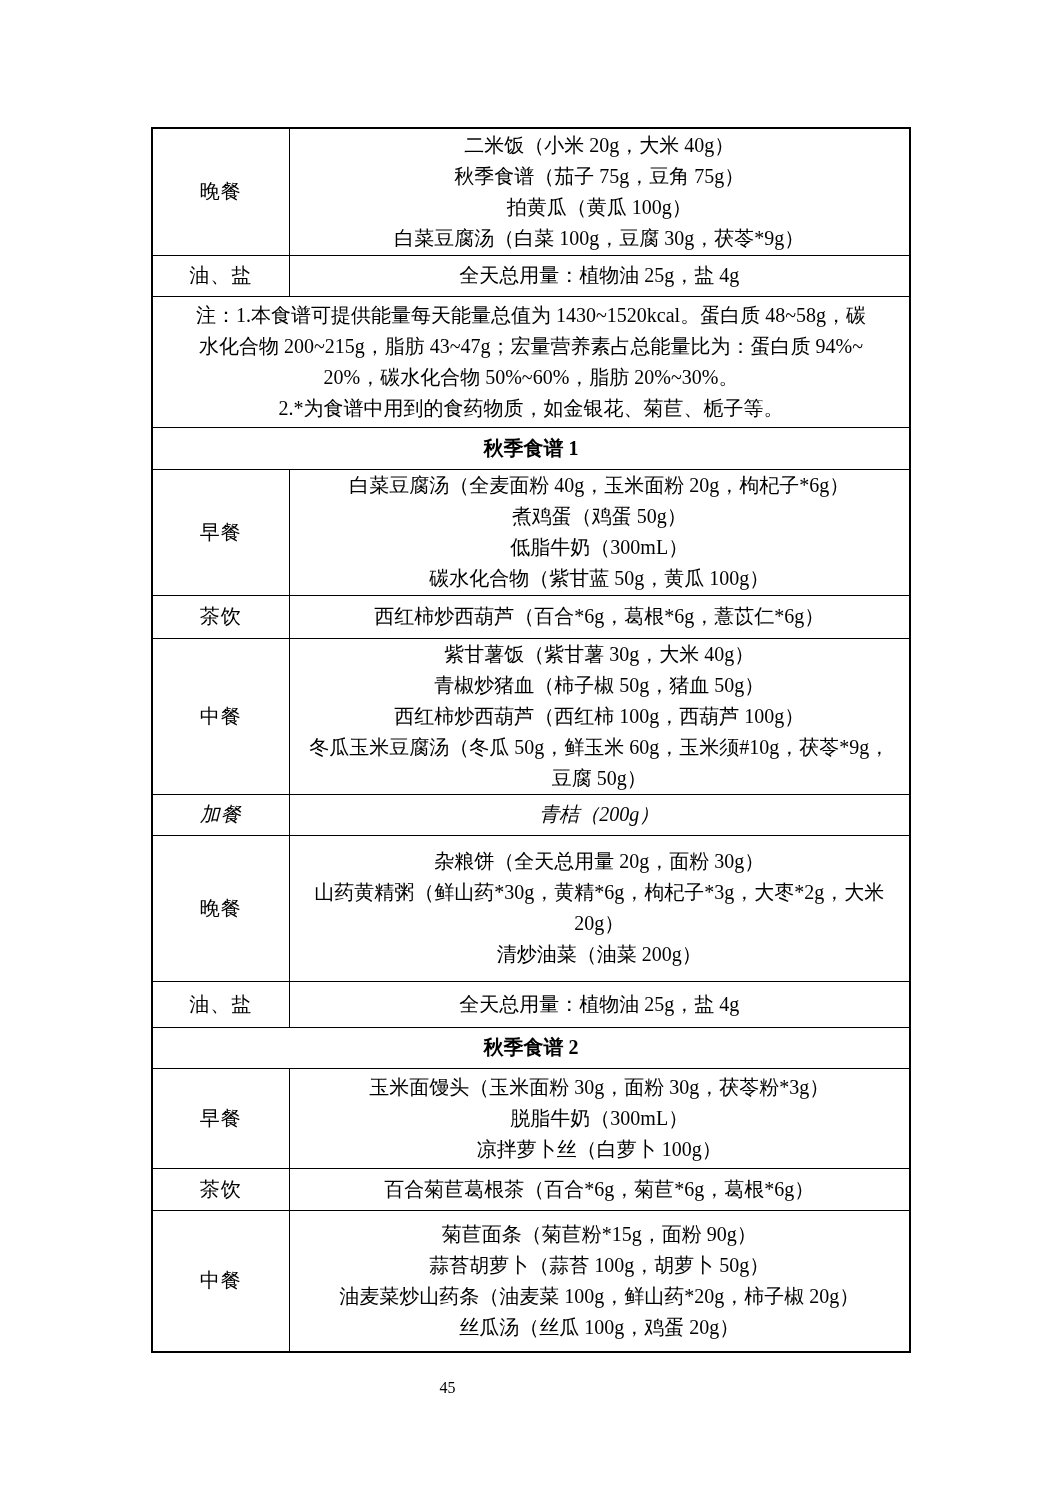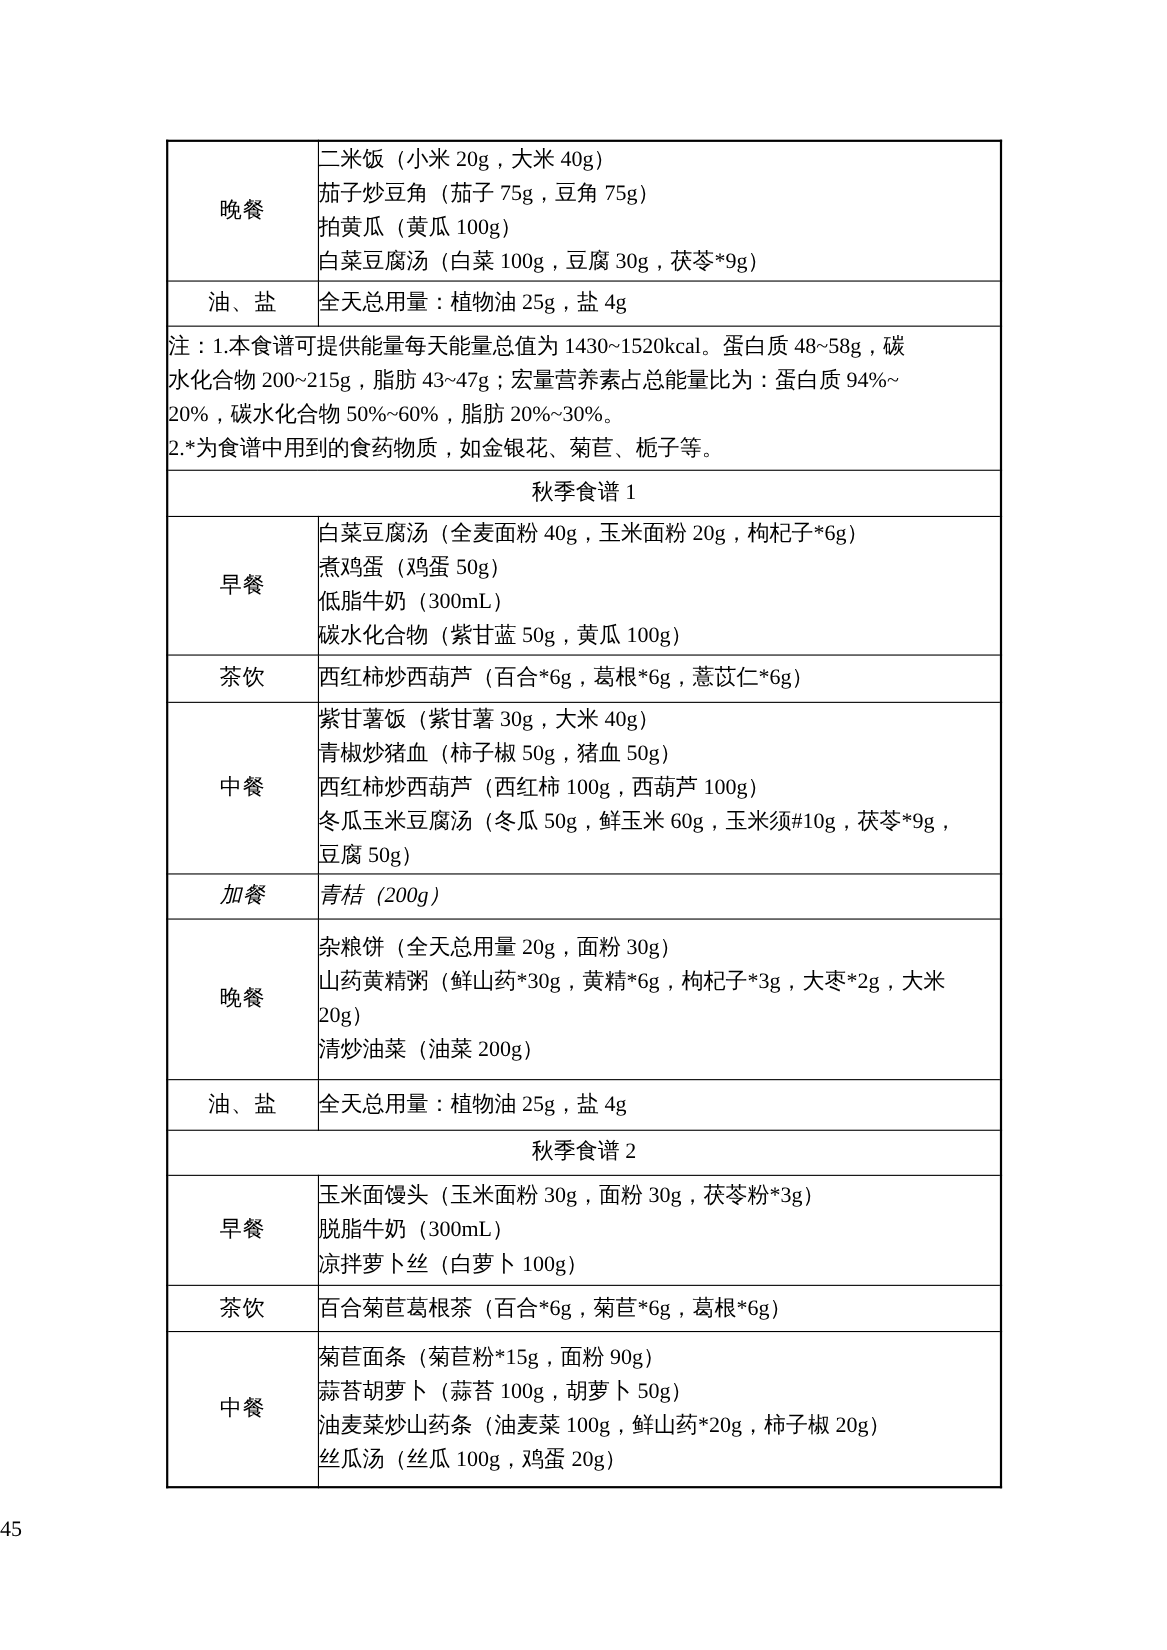--- a/index.html
+++ b/index.html
@@ -28,39 +28,40 @@
     border: 2px solid #000000;
   }
   table.menu col.c-label   { width: 137px; }
   table.menu col.c-content { width: 621px; }
   table.menu td {
     border: 1.5px solid #000000;
     font-size: 20px;
     line-height: 31px;
     padding: 0;
     overflow: hidden;
+    text-align: center;
   }
   td.label-cell {
     text-align: center;
     vertical-align: middle;
     letter-spacing: 1px;
   }
   td.content-cell {
     vertical-align: middle;
     padding: 2px 8px 2px 12px;
   }
   td.note-cell {
     vertical-align: middle;
     padding: 2px 6px 2px 5px;
     line-height: 31.5px;
   }
   td.header-cell {
     text-align: center;
     vertical-align: middle;
-    font-weight: normal;
+    font-weight: bold;
     margin-top: 14px;
   }
   .line { white-space: nowrap; }
   
   .rh0  { height: 127px; }
   .rh1  { height: 41px;  }
   .rh2  { height: 131px; padding-left: 48px; }
   .rh3  { height: 42px;  }
   .rh4  { height: 126px; }
   .rh5  { height: 43px;  }
@@ -70,39 +71,40 @@
   .rh9  { height: 46px;  }
   .rh10 { height: 41px; padding-left: 22px;  }
   .rh11 { height: 100px; }
   .rh12 { height: 42px;  }
   .rh13 { height: 142px; }
   .page-number {
     position: absolute;
     left: 0;
     top: 1379px;
     width: 895px;
-    font-size: 20px;
+    text-align: center;
+    font-size: 16px;
   }
 </style>
 </head>
 <body>
 
 <div class="table-wrap">
   <table class="menu">
     <colgroup>
         <col class="c-label">
         <col class="c-content">
       </colgroup>
 
     <tbody>
         <tr class="rh0">
       <td class="label-cell">晚餐</td>
       <td class="content-cell">
         <div class="line">二米饭（小米 20g，大米 40g）</div>
-        <div class="line">茄子炒豆角（茄子 75g，豆角 75g）</div>
+        <div class="line">秋季食谱（茄子 75g，豆角 75g）</div>
         <div class="line">拍黄瓜（黄瓜 100g）</div>
         <div class="line">白菜豆腐汤（白菜 100g，豆腐 30g，茯苓*9g）</div>
       </td>
     </tr>
 
     <tr class="rh1">
       <td class="label-cell">油、盐</td>
       <td class="content-cell">
         <div class="line">全天总用量：植物油 25g，盐 4g</div>
       </td>

